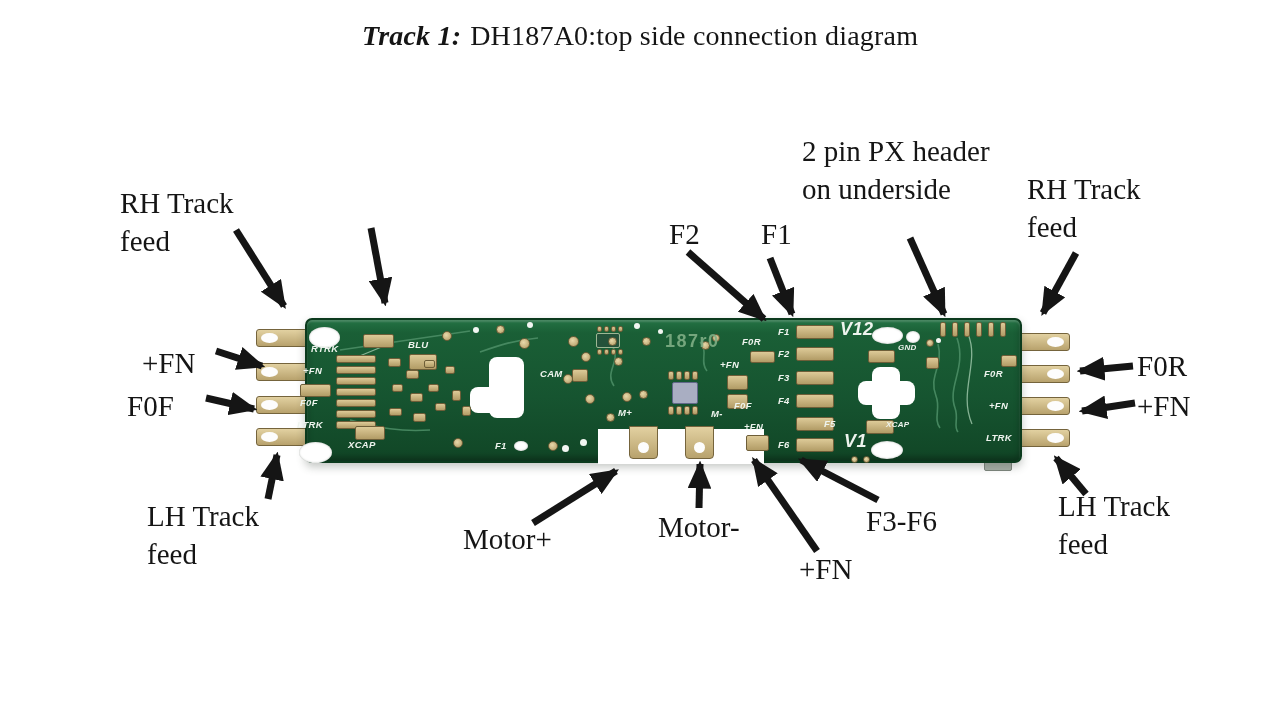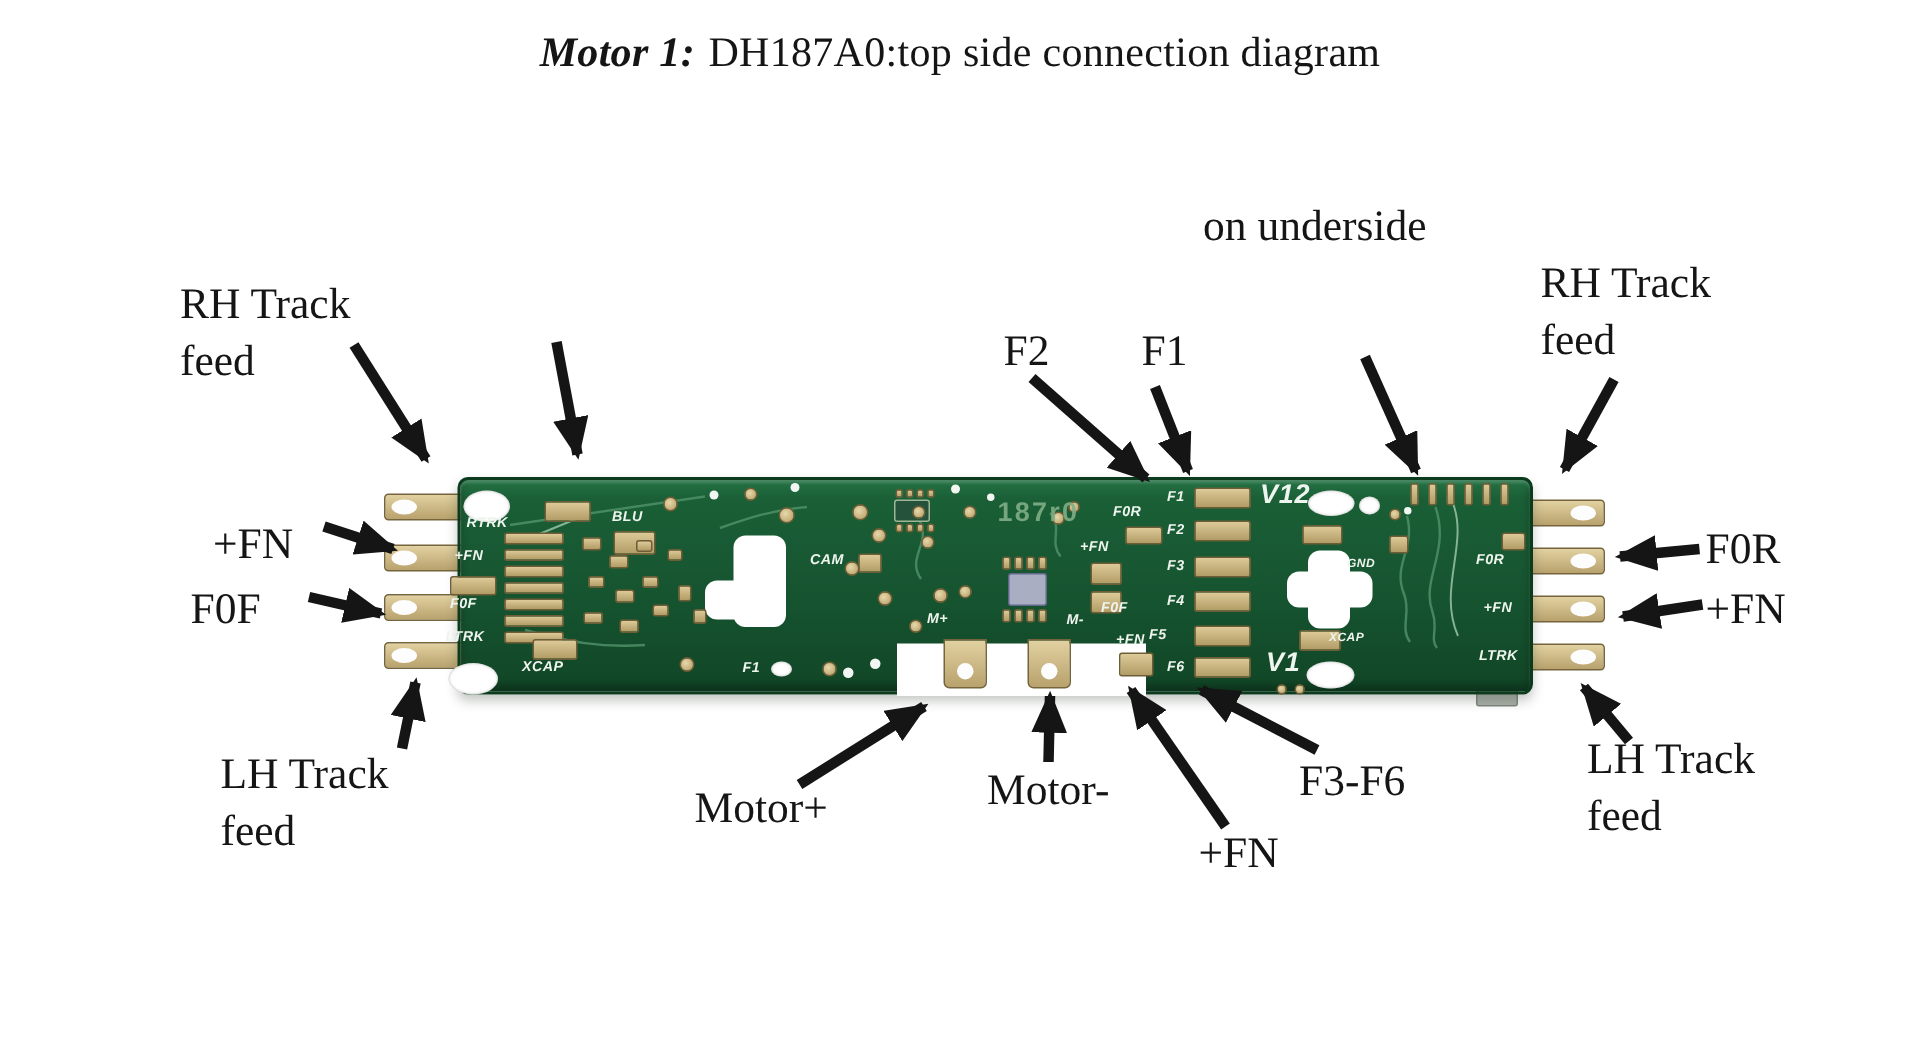--- a/index.html
+++ b/index.html
@@ -36,34 +36,35 @@
   .overlay{position:absolute;left:0;top:0;z-index:50}
   .traces{position:absolute;left:0;top:0;z-index:20}
   .edgecomp{position:absolute;background:#a8b0a8;border:1px solid #7d857d;box-sizing:border-box;z-index:8;border-radius:2px}
 </style>
 </head>
 <body>
 
 <div class="canvas">
 
   <div class="title">
-    <span class="fig">Motor 1:</span><span>DH187A0:top side connection diagram</span>
+    <span class="fig">Track 1:</span><span>DH187A0:top side connection diagram</span>
   </div>
 
   <div class="callout" style="left:120px;top:184px">
     <div>RH Track</div>
     <div>feed</div>
   </div>
   <div class="callout" style="left:669px;top:215px">
     <div>F2</div>
   </div>
   <div class="callout" style="left:761px;top:215px">
     <div>F1</div>
   </div>
   <div class="callout" style="left:802px;top:132px">
+    <div>2 pin PX header</div>
     <div>on underside</div>
   </div>
   <div class="callout" style="left:1027px;top:170px">
     <div>RH Track</div>
     <div>feed</div>
   </div>
   <div class="callout" style="left:142px;top:344px">
     <div>+FN</div>
   </div>
   <div class="callout" style="left:127px;top:387px">
@@ -165,25 +166,25 @@
   <div class="sk" style="left:618px;top:408px">M+</div>
   <div class="sk" style="left:711px;top:409px">M-</div>
   <div class="sk" style="left:720px;top:360px">+FN</div>
   <div class="sk" style="left:734px;top:401px">F0F</div>
   <div class="sk" style="left:744px;top:422px">+FN</div>
   <div class="sk" style="left:742px;top:337px">F0R</div>
   <div class="sk" style="left:778px;top:327px">F1</div>
   <div class="sk" style="left:778px;top:349px">F2</div>
   <div class="sk" style="left:778px;top:373px">F3</div>
   <div class="sk" style="left:778px;top:396px">F4</div>
-  <div class="sk" style="left:766px;top:419px">F5</div>
+  <div class="sk" style="left:824px;top:419px">F5</div>
   <div class="sk" style="left:778px;top:440px">F6</div>
   <div class="sk sk-lg" style="left:840px;top:320px">V12</div>
   <div class="sk sk-lg" style="left:844px;top:432px">V1</div>
-  <div class="sk sk-sm" style="left:898px;top:372px">GND</div>
+  <div class="sk sk-sm" style="left:898px;top:344px">GND</div>
   <div class="sk sk-sm" style="left:886px;top:421px">XCAP</div>
   <div class="sk" style="left:984px;top:369px">F0R</div>
   <div class="sk" style="left:989px;top:401px">+FN</div>
   <div class="sk" style="left:986px;top:433px">LTRK</div>
   <div class="marking" style="left:665px;top:332px">187r0</div>
 
   <svg class="overlay" width="1280" height="702">
     <defs>
       <marker id="ah" markerWidth="4" markerHeight="3.4" refX="3.5" refY="1.7" orient="auto" markerUnits="strokeWidth">
         <path d="M0,0 L4,1.7 L0,3.4 Z" fill="#151515"></path>

